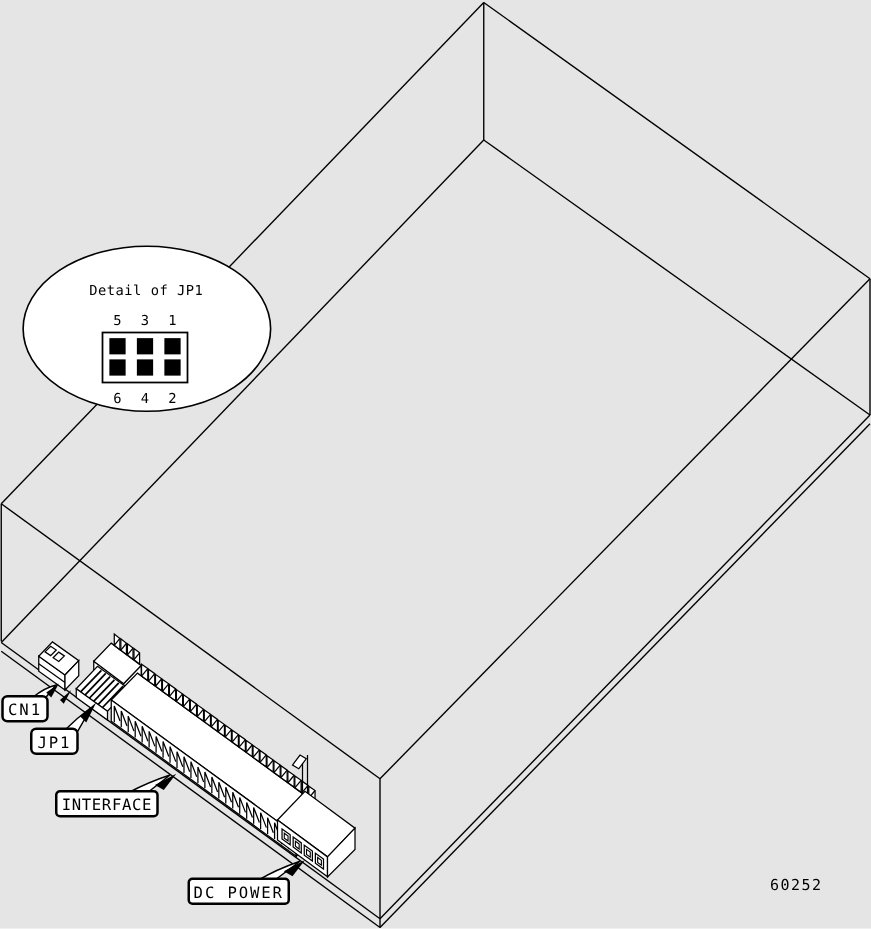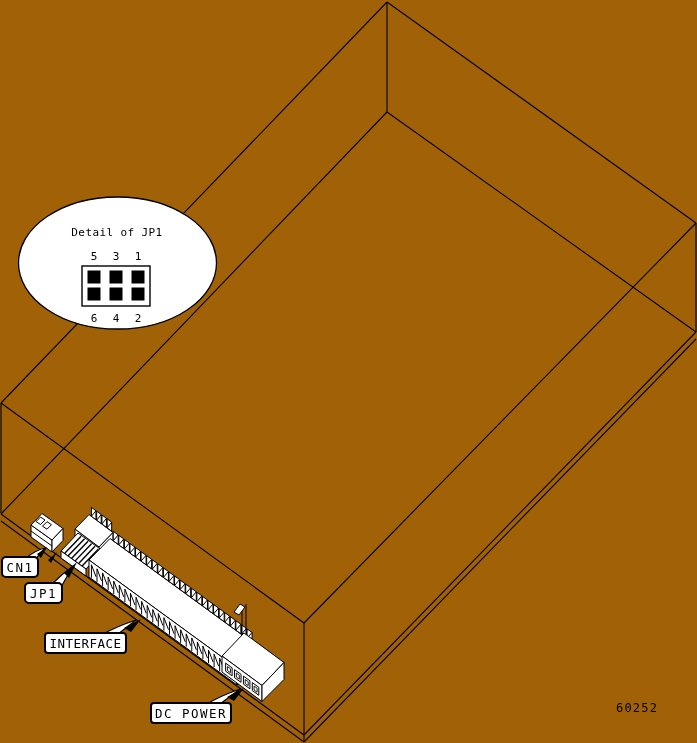--- a/index.html
+++ b/index.html
@@ -1,16 +1,16 @@
 <!DOCTYPE html>
 <html><head>
 <meta charset="utf-8">
 <style>
   html,body{margin:0;padding:0;background:#ffffff;}
-  .stage{position:relative;width:697px;height:743px;background:#a16207;overflow:hidden;
+  .stage{position:relative;width:697px;height:743px;background:#e5e5e5;overflow:hidden;
          font-family:"DejaVu Sans Mono","Liberation Mono",monospace;}
   svg{display:block;}
   text{fill:#000000;font-family:"DejaVu Sans Mono","Liberation Mono",monospace;}
   .callout-title{font-size:11px;letter-spacing:0.4px;}
   .pin-num{font-size:11px;}
   .label-txt{font-size:12.5px;}
   .fig-num{font-size:12px;letter-spacing:1.2px;}
 </style>
 </head>
 <body>

